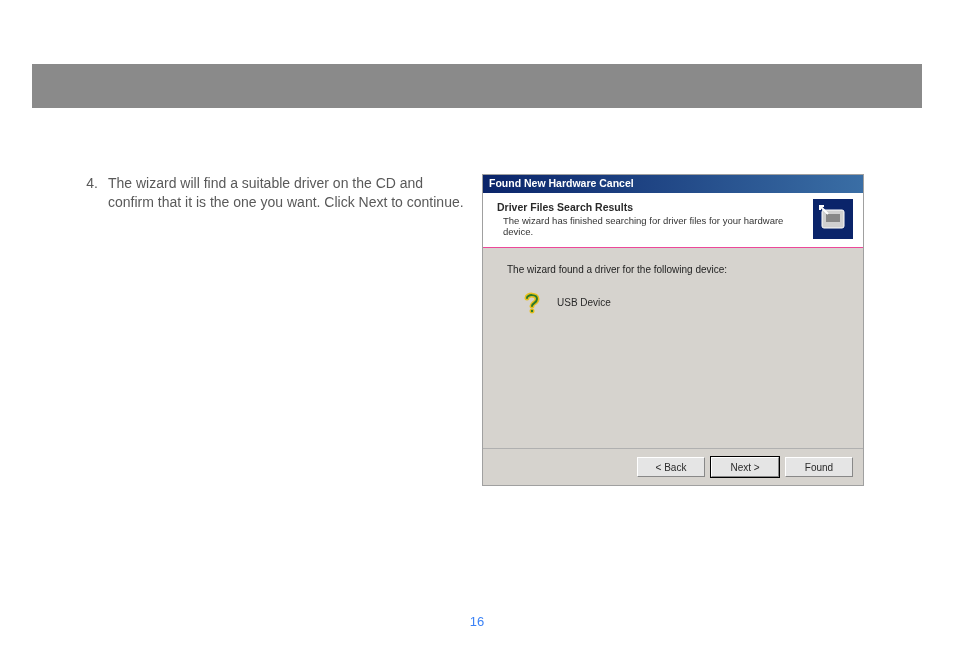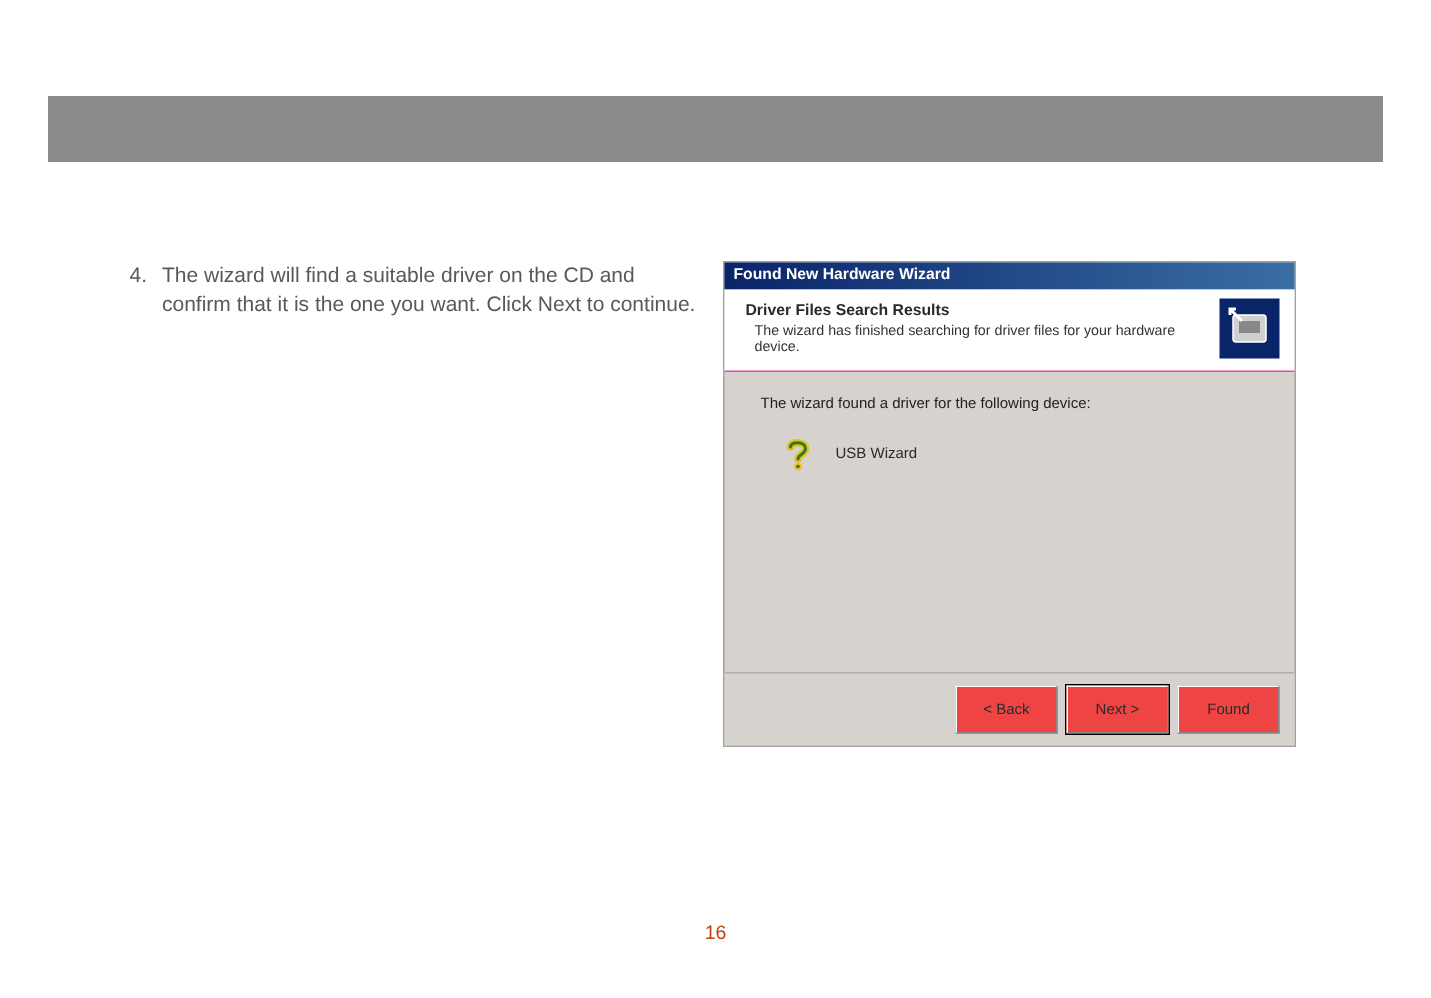--- a/index.html
+++ b/index.html
@@ -90,52 +90,52 @@
     .dlg-buttons {
       border-top: 1px solid #b0b0b0;
       padding: 8px 10px;
       display: flex;
       justify-content: flex-end;
       gap: 6px;
       background: #d6d3ce;
     }
     .dlg-btn {
       width: 68px;
-      height: 32px;
+      height: 20px;
       font-size: 10px;
-      background: #ef4444;
+      background: #e5e5e5;
       border: 1px solid #888;
       border-top-color: #fff;
       border-left-color: #fff;
       cursor: pointer;
       display: flex; align-items: center; justify-content: center;
     }
     .dlg-btn.default { box-shadow: 0 0 0 1px #000; }
     .page-number {
       position: absolute;
       bottom: 36px;
       left: 50%;
       transform: translateX(-50%);
-      color: #c2410c;
+      color: #3b82f6;
       font-size: 13px;
     }
   </style>
 </head>
 <body>
 
 <div class="header-bar"></div>
 
 <div class="content">
   <div class="instruction-col">
     <div class="instruction-num">4.</div>
     <div class="instruction-text">The wizard will find a suitable driver on the CD and confirm that it is the one you want.  Click Next to continue.</div>
   </div>
 
   <div class="dialog">
-    <div class="dlg-titlebar">Found New Hardware Wizard</div>
+    <div class="dlg-titlebar">Found New Hardware Cancel</div>
 
     <div class="dlg-header">
       <div class="dlg-header-text">
         <div class="dlg-header-title">Driver Files Search Results</div>
         <div class="dlg-header-sub">The wizard has finished searching for driver files for your hardware device.</div>
       </div>
       <div class="dlg-header-icon">
         <svg width="30" height="30" viewBox="0 0 30 30">
           <rect x="4" y="6" width="22" height="18" rx="2" fill="#d0d0d0" stroke="#fff" stroke-width="1"></rect>
           <rect x="8" y="10" width="14" height="8" fill="#888"></rect>
@@ -148,21 +148,21 @@
       <div class="dlg-line">The wizard found a driver for the following device:</div>
       <div class="device-row">
         <div class="qmark-icon">
           <svg width="26" height="26" viewBox="0 0 26 26">
             <path d="M8 9 C8 5 18 5 18 10 C18 14 13 14 13 17" stroke="#e8c020" stroke-width="5" fill="none" stroke-linecap="round"></path>
             <circle cx="13" cy="22" r="2.5" fill="#e8c020"></circle>
             <path d="M8 9 C8 5 18 5 18 10 C18 14 13 14 13 17" stroke="#2a7a2a" stroke-width="2" fill="none" stroke-linecap="round"></path>
             <circle cx="13" cy="22" r="1.2" fill="#2a7a2a"></circle>
           </svg>
         </div>
-        <span>USB Wizard</span>
+        <span>USB Device</span>
       </div>
     </div>
 
     <div class="dlg-buttons">
       <div class="dlg-btn">&lt; Back</div>
       <div class="dlg-btn default">Next &gt;</div>
       <div class="dlg-btn">Found</div>
     </div>
   </div>
 </div>

